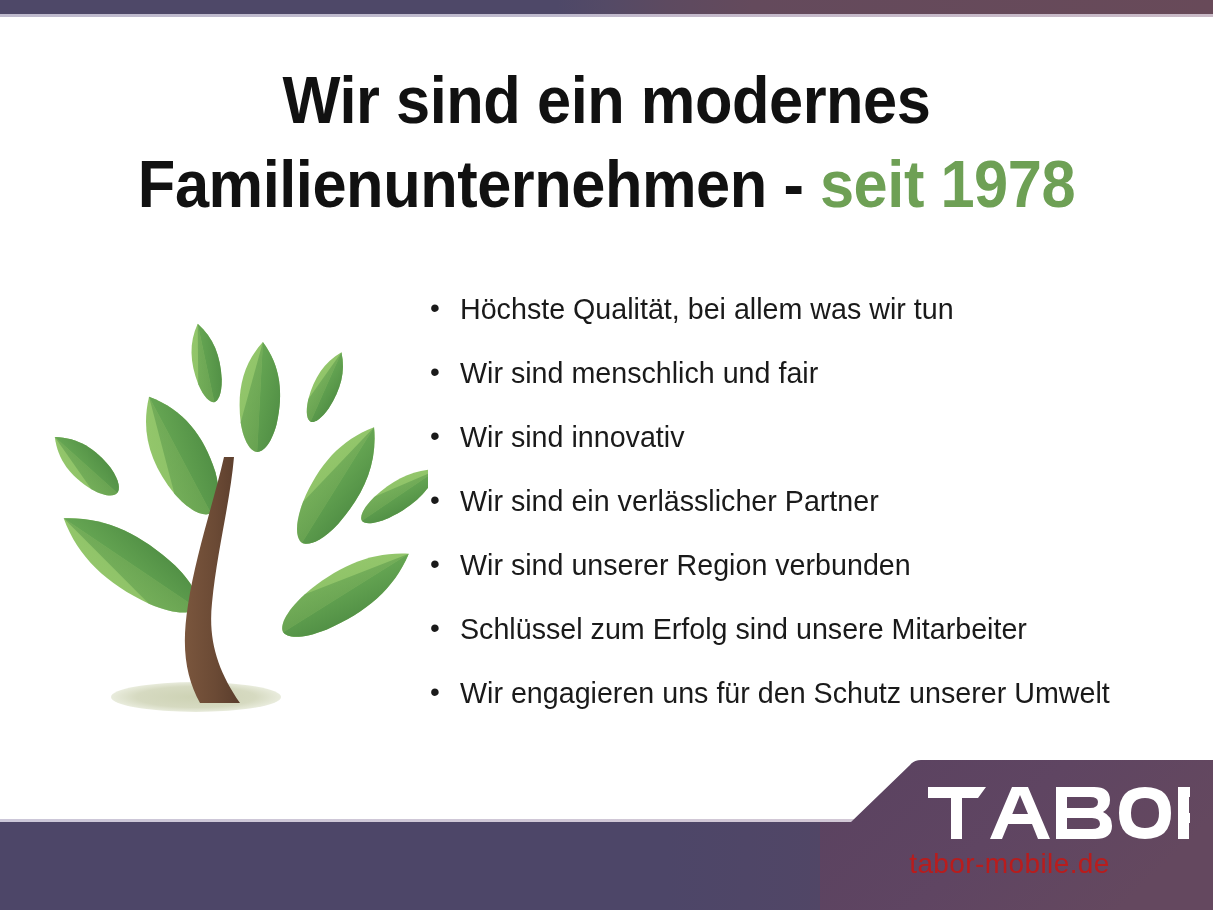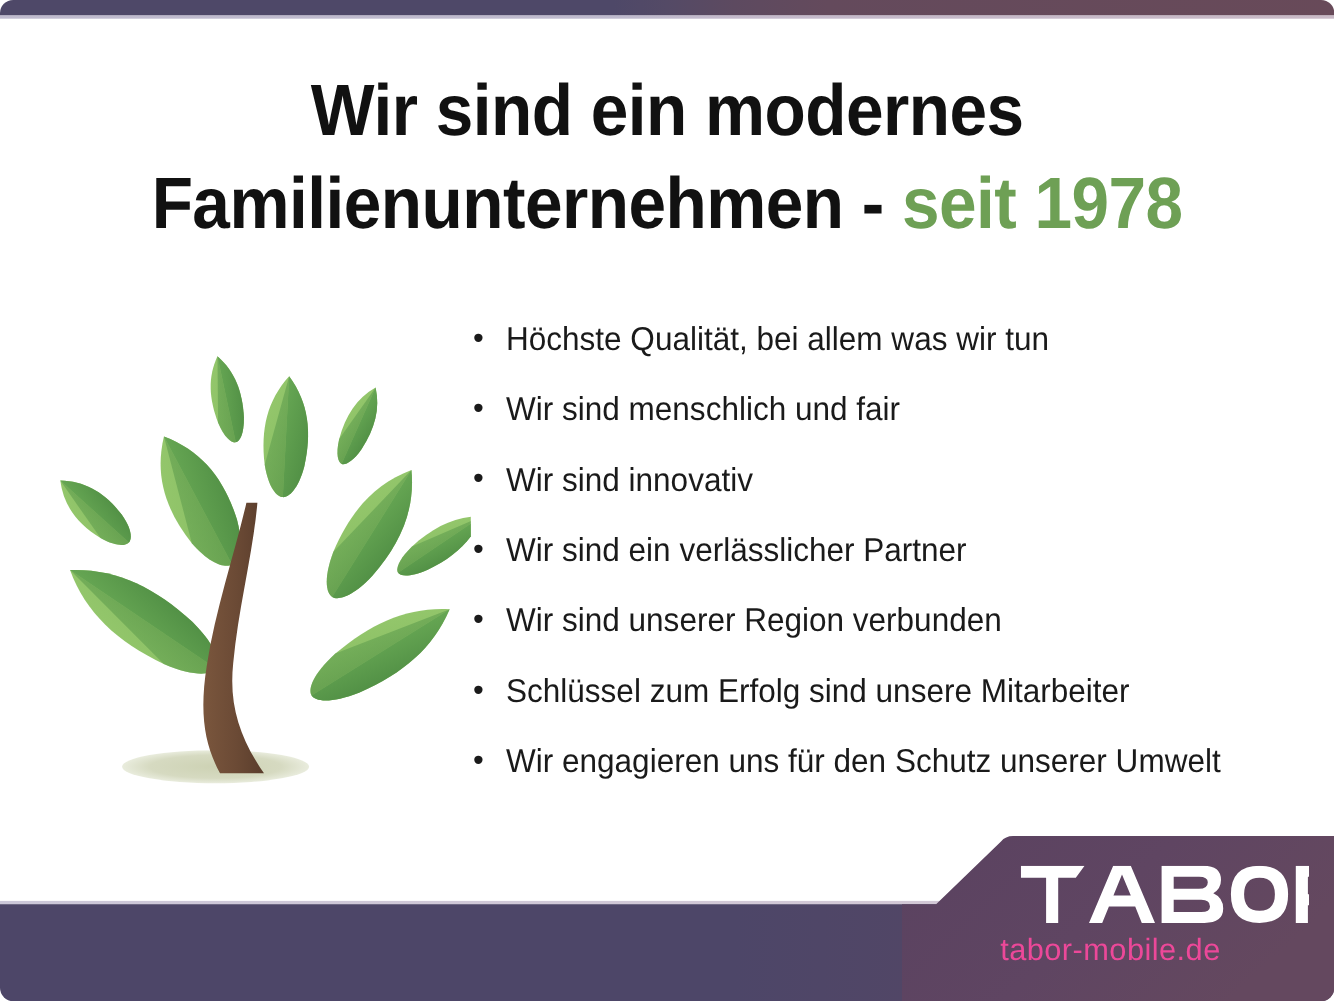--- a/index.html
+++ b/index.html
@@ -8,21 +8,20 @@
     font-family:"Liberation Sans", sans-serif;
     background:#ffffff;
     overflow:hidden;
     position:relative;
   }
   #slide {
     position:absolute; left:0; top:0;
     width:1213px; height:910px;
     background:#ffffff;
     overflow:hidden;
-    border-radius:12px;
   }
 
   
   .topbar {
     position:absolute; left:0; top:0;
     width:1213px; height:14px;
     background:linear-gradient(to right,
         #4e4868 0%, #4e4868 46%, #544a66 50%, #5d4a60 55%, #644a5c 62%, #684a59 100%);
   }
   .topbar-edge {
@@ -118,21 +117,21 @@
     width:262px; height:52px;
   }
   .logo-url {
     position:absolute;
     left:0; top:88px;
     width:393px;
     text-align:center;
     padding-right:14px;
     font-size:28px;
     line-height:32px;
-    color:#ec4899;
+    color:#b91c1c;
     letter-spacing:0.4px;
   }
 </style>
 </head>
 <body>
 
 <div id="slide">
 
   <div class="topbar"></div>
   <div class="topbar-edge"></div>

